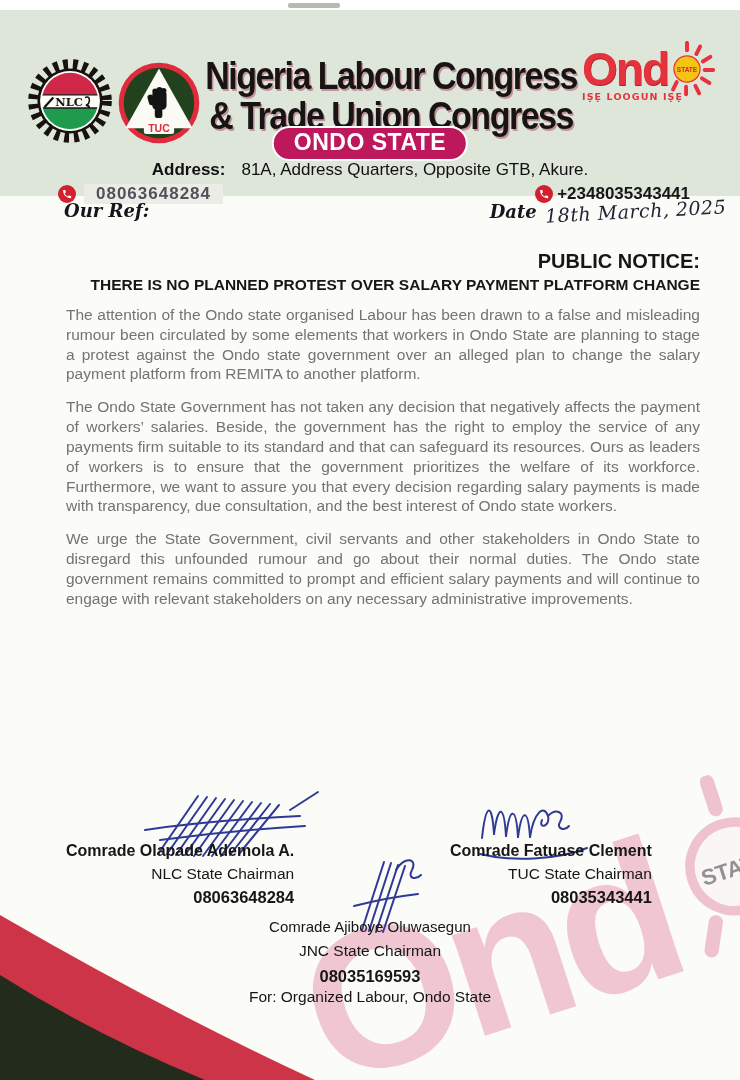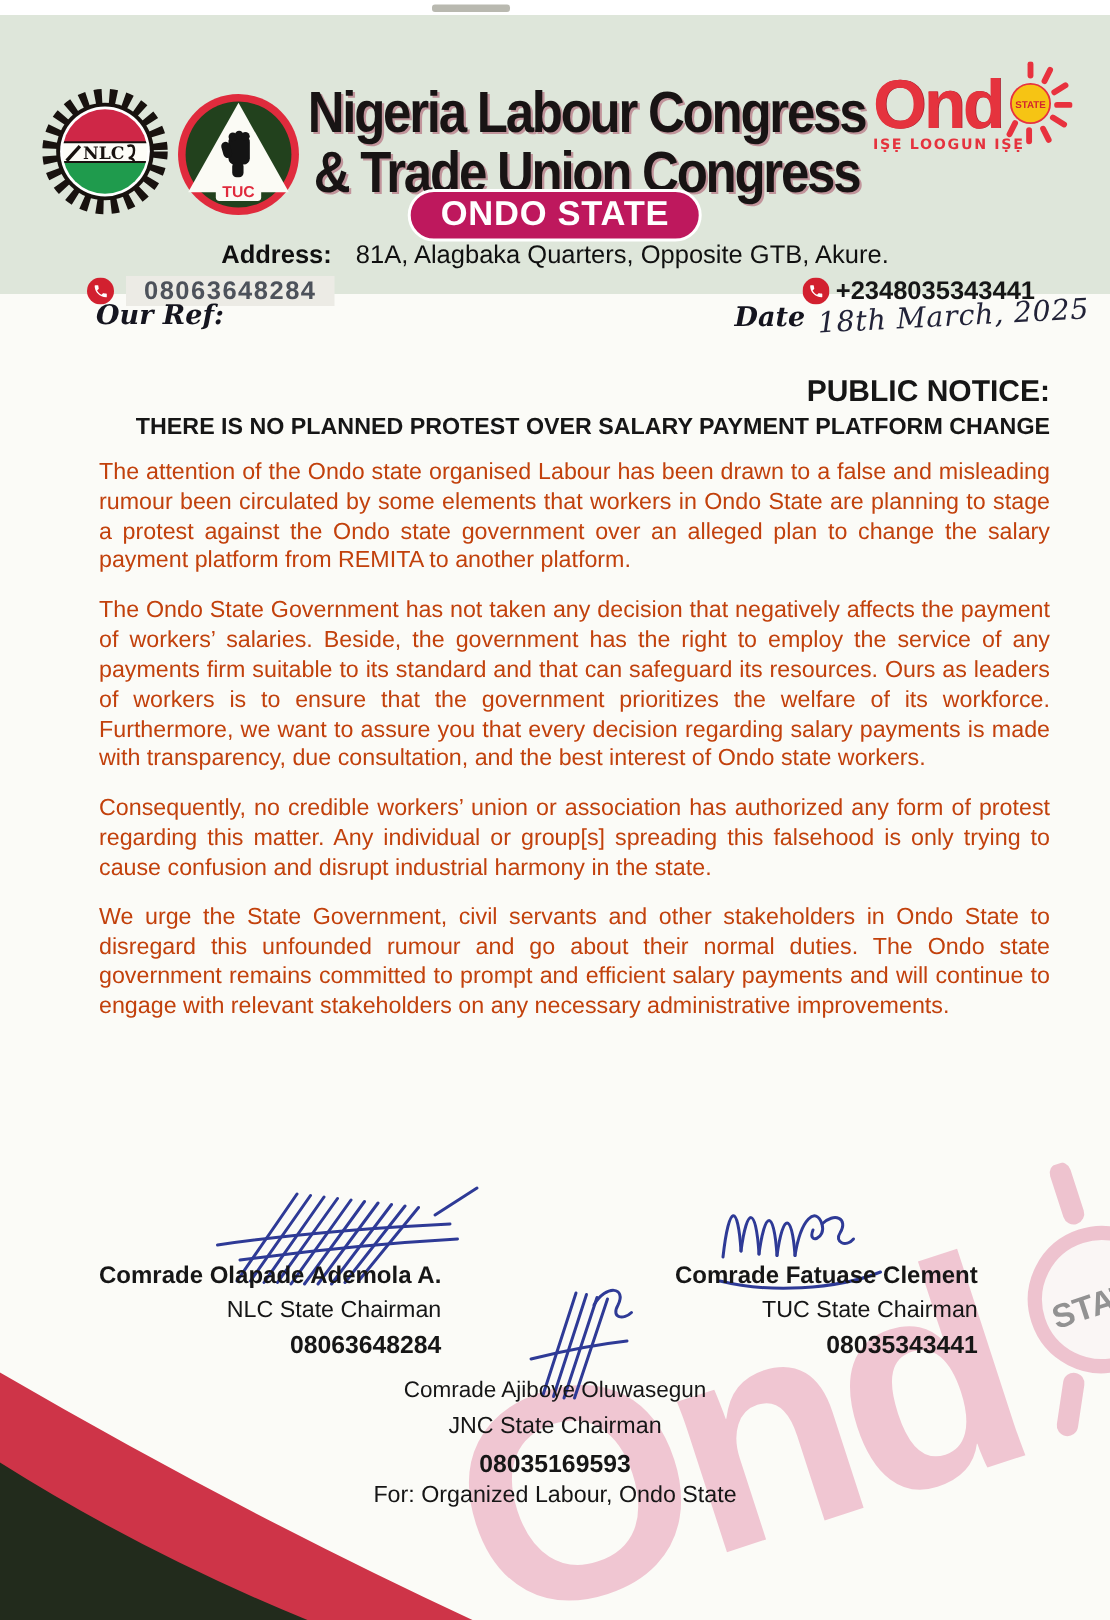--- a/index.html
+++ b/index.html
@@ -36,21 +36,21 @@
   .meta{position:absolute;top:200px;left:64px;right:14px;height:30px;
         font-family:"DejaVu Serif",serif;font-style:italic;font-weight:bold;font-size:18px;color:#15151f;}
   .ourref{position:absolute;left:0;top:0;}
   .dateblock{position:absolute;right:0;top:0;display:flex;gap:8px;align-items:baseline;}
   .handwrit{font-family:"DejaVu Serif",serif;font-style:italic;font-weight:normal;font-size:19px;
             color:#222338;transform:rotate(-3deg);letter-spacing:0.5px;}
   
   .content{position:absolute;top:248px;left:66px;right:40px;z-index:2;}
   .n-title{text-align:right;font-weight:bold;font-size:20px;line-height:1.35;}
   .n-sub{text-align:right;font-weight:bold;font-size:15.5px;line-height:1.35;margin-bottom:9px;}
-  .content p.para{font-size:15.5px;line-height:1.28;text-align:justify;margin:0 0 13px 0;color:#c2410c;}
+  .content p.para{font-size:15.5px;line-height:1.28;text-align:justify;margin:0 0 13px 0;color:#737373;}
   .slogan{font-size:16px;margin-top:2px;}
   
   .sig{position:absolute;z-index:3;}
   .signer{position:absolute;z-index:3;font-size:15.5px;line-height:1;}
   .signer p{margin:0 0 7px 0;text-align:right;}
   .signer .nm{font-weight:bold;font-size:16px;}
   .signer .ph{font-weight:bold;font-size:16.5px;}
   .signer-left{left:66px;top:843px;}
   .signer-right{left:450px;top:843px;}
   .signer-center{left:0;right:0;top:918px;text-align:center;z-index:3;position:absolute;}
@@ -150,21 +150,21 @@
           <circle cx="30" cy="30" r="14" fill="#f6c414" stroke="#e8323e" stroke-width="1.3"></circle>
           <text x="30" y="33" font-size="7" font-weight="bold" text-anchor="middle" fill="#d3252f">STATE</text>
         </svg>
       </div>
       <div class="ondo-motto">IṢẸ LOOGUN IṢẸ</div>
     </div>
 
     <div class="pill">ONDO STATE</div>
 
     <div class="address">
-      <b>Address:</b><span>81A, Alagbaka Quarters, Opposite GTB, Akure.</span>
+      <b>Address:</b><span>81A, Address Quarters, Opposite GTB, Akure.</span>
     </div>
 
     <div class="phones">
       <span class="phone-left">
         <svg width="18" height="18" viewBox="0 0 24 24">
           <circle cx="12" cy="12" r="12" fill="#d2202f"></circle>
           <path fill="#fff" transform="translate(5,5) scale(0.6)" d="M6.62 10.79c1.44 2.83 3.76 5.14 6.59 6.59l2.2-2.2c.27-.27.67-.36 1.02-.24 1.12.37 2.33.57 3.57.57.55 0 1 .45 1 1V20c0 .55-.45 1-1 1-9.39 0-17-7.61-17-17 0-.55.45-1 1-1h3.5c.55 0 1 .45 1 1 0 1.25.2 2.45.57 3.57.11.35.03.74-.25 1.02l-2.2 2.2z"></path>
         </svg>
         <span class="sticker">08063648284</span>
       </span>
@@ -184,21 +184,20 @@
       <span>Date</span>
       <span class="handwrit">18th March, 2025</span>
     </span>
   </div>
 
   <div class="content">
     <div class="n-title">PUBLIC NOTICE:</div>
     <div class="n-sub">THERE IS NO PLANNED PROTEST OVER SALARY PAYMENT PLATFORM CHANGE</div>
     <p class="para">The attention of the Ondo state organised Labour has been drawn to a false and misleading rumour been circulated by some elements that workers in Ondo State are planning to stage a protest against the Ondo state government over an alleged plan to change the salary payment platform from REMITA to another platform.</p>
     <p class="para">The Ondo State Government has not taken any decision that negatively affects the payment of workers’ salaries. Beside, the government has the right to employ the service of any payments firm suitable to its standard and that can safeguard its resources. Ours as leaders of workers is to ensure that the government prioritizes the welfare of its workforce. Furthermore, we want to assure you that every decision regarding salary payments is made with transparency, due consultation, and the best interest of Ondo state workers.</p>
-    <p class="para">Consequently, no credible workers’ union or association has authorized any form of protest regarding this matter. Any individual or group[s] spreading this falsehood is only trying to cause confusion and disrupt industrial harmony in the state.</p>
     <p class="para">We urge the State Government, civil servants and other stakeholders in Ondo State to disregard this unfounded rumour and go about their normal duties. The Ondo state government remains committed to prompt and efficient salary payments and will continue to engage with relevant stakeholders on any necessary administrative improvements.</p>
   </div>
 
   <svg class="sig" style="left:140px;top:788px;" width="195" height="70" viewBox="0 0 195 70">
     <g stroke="#2e3a96" stroke-width="2" fill="none" stroke-linecap="round">
       <path d="M18,66 L58,8"></path>
         <path d="M27,66 L67,9"></path>
         <path d="M36,67 L76,10"></path>
         <path d="M45,67 L85,11"></path>
       <path d="M54,68 L94,12"></path>

